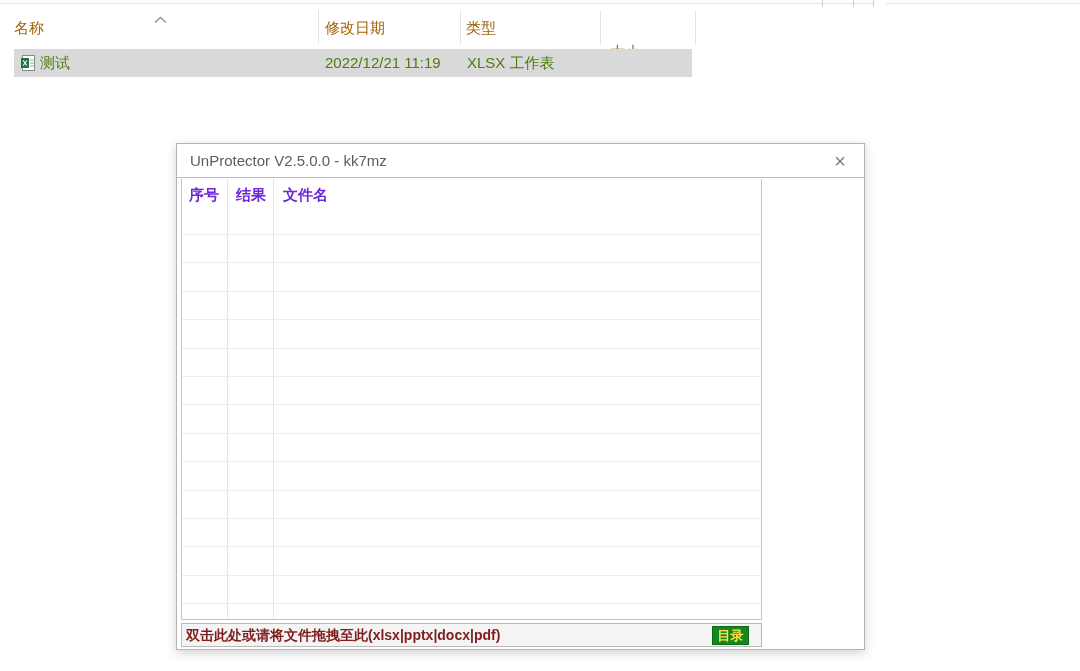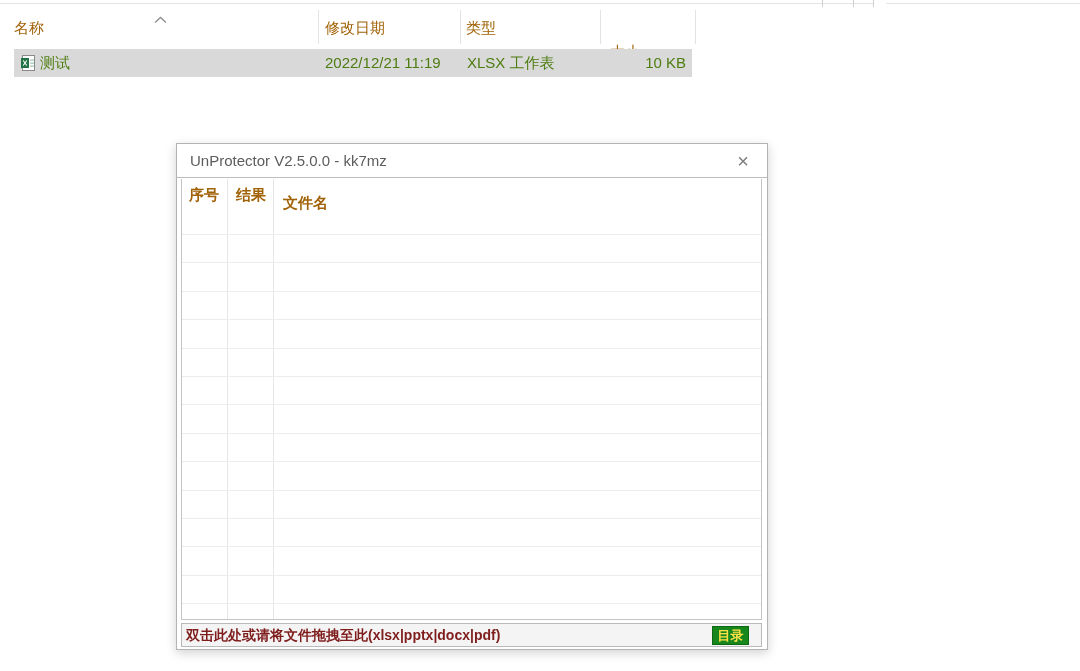--- a/index.html
+++ b/index.html
@@ -12,34 +12,34 @@
   .tick { position:absolute; width:1px; height:7px; top:0; background:#cfcfcf; }
   .col-sep { position:absolute; width:1px; top:10px; height:34px; background:#e3e3e3; }
   .exp-head { position:absolute; top:19px; font-size:15px; color:#a16207; white-space:nowrap; cursor:default; }
   #sort-chevron { position:absolute; left:154px; top:10px; }
 
   #file-row { position:absolute; left:14px; top:49px; width:678px; height:28px; background:#d9d9d9; }
   #file-row .cell { position:absolute; top:0; line-height:28px; font-size:15px; color:#4d7c0f; white-space:nowrap; }
   #file-icon { position:absolute; left:6px; top:6px; width:15px; height:16px; }
 
   
-  #dialog { position:absolute; left:176px; top:143px; width:592px; height:507px;
+  #dialog { position:absolute; left:176px; top:143px; width:689px; height:507px;
             background:#fff; border:1px solid #b3b3b3;
             box-shadow:0 3px 10px rgba(0,0,0,0.18); }
   #dlg-titlebar { position:absolute; left:0; top:0; right:0; height:34px;
                   border-bottom:1px solid #bdbdbd; display:flex; align-items:center;
                   justify-content:space-between; background:#fff; }
   #dlg-title { margin-left:13px; font-size:15px; color:#5c5c5c; white-space:nowrap; }
   #dlg-close { margin-right:13px; font-size:20px; line-height:20px; color:#7d7d7d;
                width:22px; text-align:center; cursor:default; }
 
   #dlg-list { position:absolute; left:4px; top:35px; width:581px; height:441px;
               border:1px solid #c4c4c4; border-top:none; background:#fff; overflow:hidden; }
   .vline { position:absolute; top:0; bottom:0; width:1px; background:#e6e6e6; }
-  .tbl-head { position:absolute; top:7px; font-size:15px; font-weight:600; color:#a16207;
+  .tbl-head { position:absolute; top:7px; font-size:15px; font-weight:600; color:#6d28d9;
               white-space:nowrap; cursor:default; }
   #grid-rows { position:absolute; left:0; right:0; top:55px; bottom:0; overflow:hidden; }
   .grid-row { height:28.4px; border-top:1px solid #ededed; }
 
   #dlg-footer { position:absolute; left:4px; top:479px; width:581px; height:24px;
                 border:1px solid #b9b9b9; background:#f4f4f4; }
   #drop-hint { position:absolute; left:4px; top:0; line-height:22px; font-size:14px;
                color:#7f1d1d; font-weight:600; white-space:nowrap; }
   #dir-button { position:absolute; right:12px; top:2px; width:37px; height:19px;
                 background:#17861d; border:1px solid #0e6a12; color:#fde047;
@@ -77,37 +77,36 @@
         <rect x="1" y="3" width="8" height="10" fill="#217346"></rect>
         <rect x="10" y="4.5" width="4" height="1.2" fill="#9fc5ae"></rect>
         <rect x="10" y="7.5" width="4" height="1.2" fill="#9fc5ae"></rect>
         <rect x="10" y="10.5" width="4" height="1.2" fill="#9fc5ae"></rect>
         <path d="M3.2 5.5 L6.8 10.5 M6.8 5.5 L3.2 10.5" stroke="#ffffff" stroke-width="1.1"></path>
       </svg>
     </span>
     <span class="cell" style="left:26px;">测试</span>
     <span class="cell" style="left:311px;">2022/12/21 11:19</span>
     <span class="cell" style="left:453px;">XLSX 工作表</span>
-    <span class="cell" style="right:6px; width:110px; text-align:right;">10 KB</span>
   </div>
 </div>
 
 <div id="dialog">
 
   <div id="dlg-titlebar">
     <span id="dlg-title">UnProtector V2.5.0.0 - kk7mz</span>
     <span id="dlg-close">×</span>
   </div>
 
   <div id="dlg-list">
     <div class="vline" style="left:45px;"></div>
     <div class="vline" style="left:91px;"></div>
     <span class="tbl-head" style="left:7px;">序号</span>
     <span class="tbl-head" style="left:54px;">结果</span>
-    <span class="tbl-head" style="left:101px;margin-top:8px;">文件名</span>
+    <span class="tbl-head" style="left:101px;">文件名</span>
     <div id="grid-rows">
         <div class="grid-row"></div>
         <div class="grid-row"></div>
         <div class="grid-row"></div>
         <div class="grid-row"></div>
         <div class="grid-row"></div>
         <div class="grid-row"></div>
         <div class="grid-row"></div>
         <div class="grid-row"></div>
         <div class="grid-row"></div>

